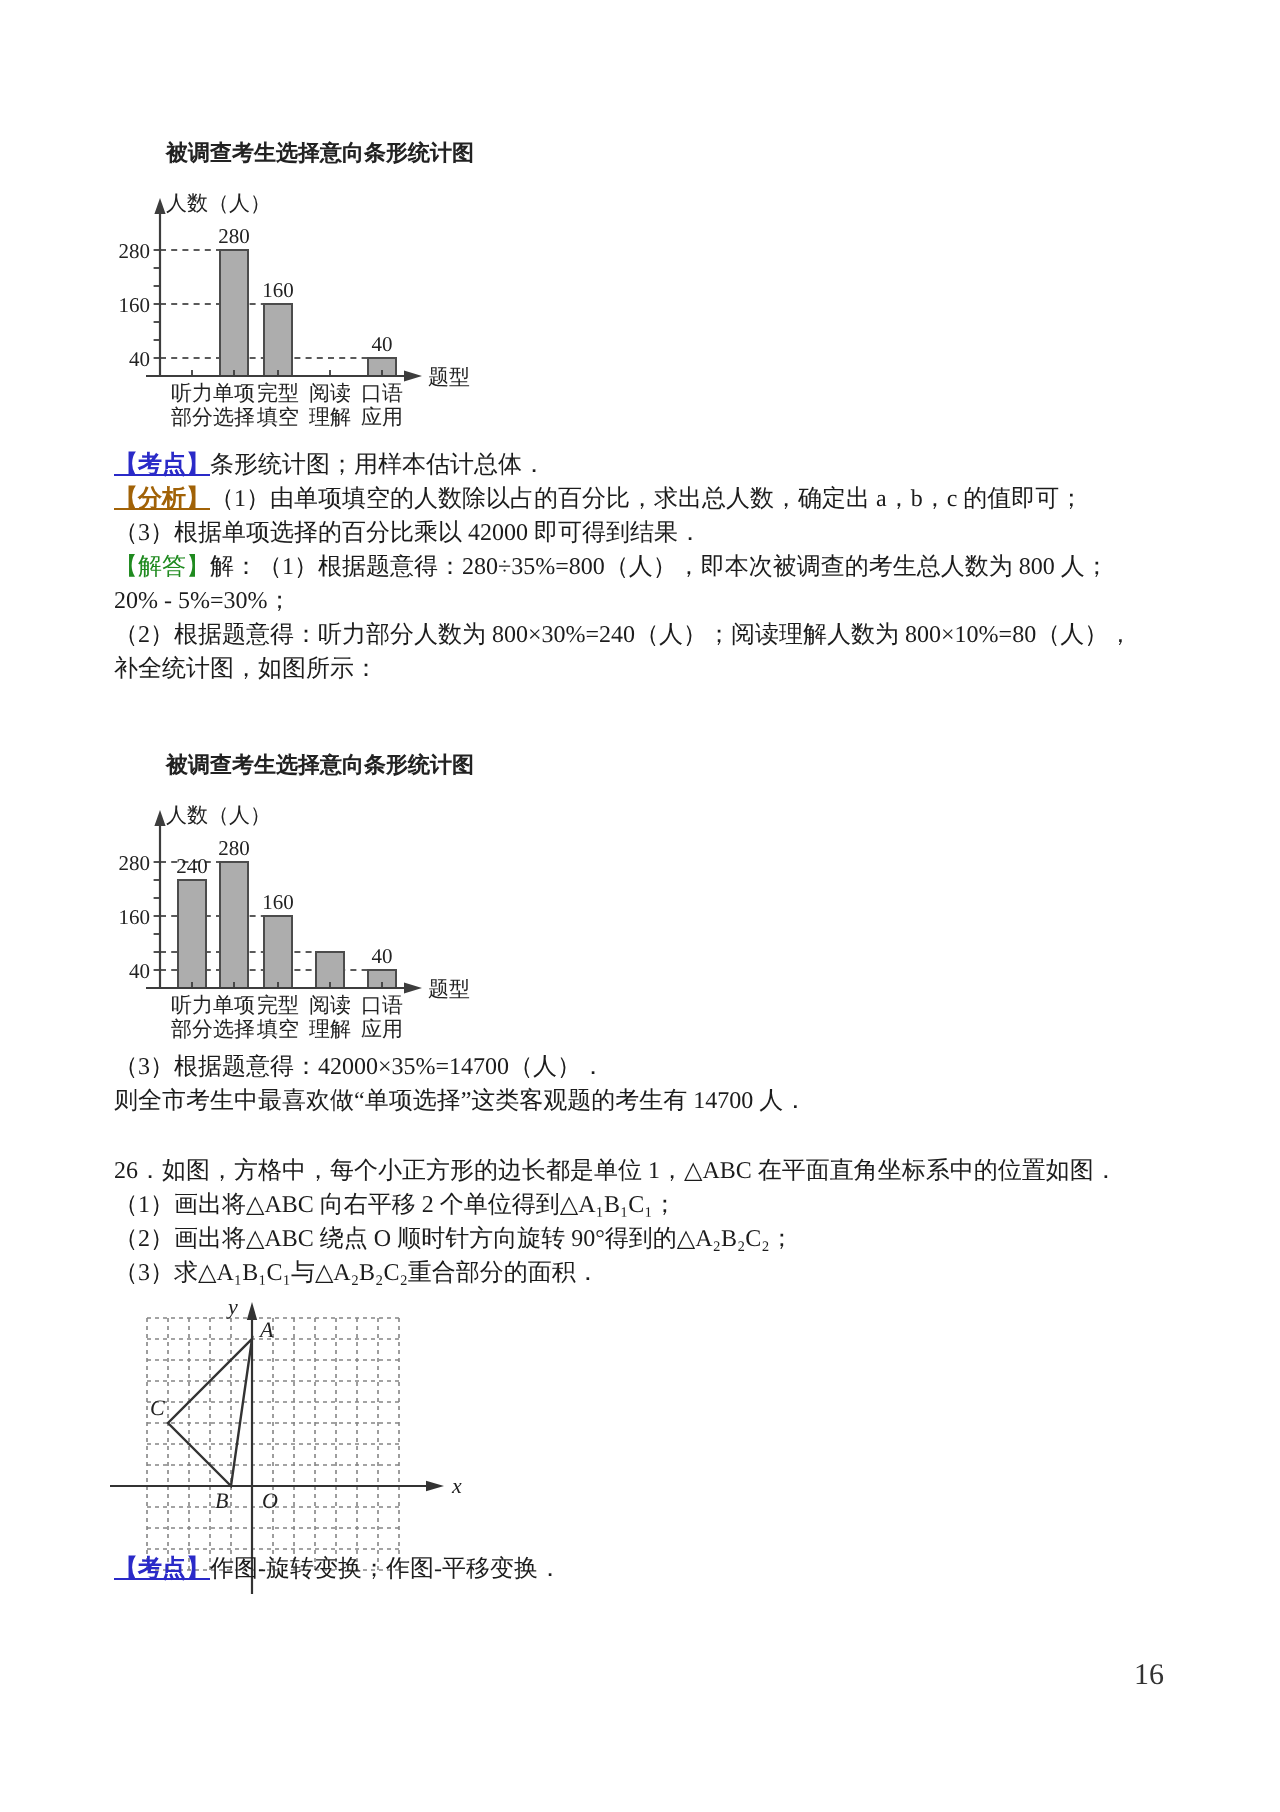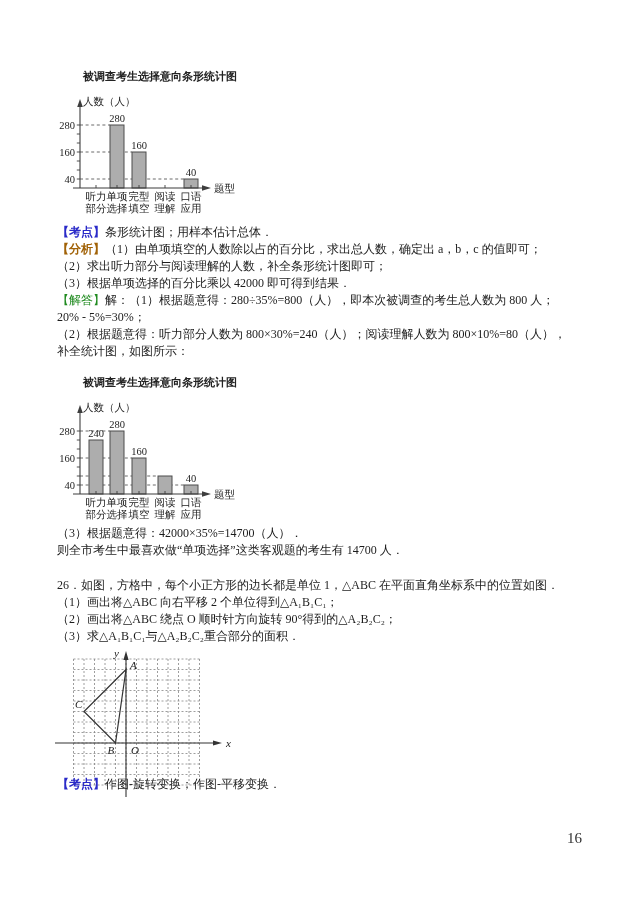--- a/index.html
+++ b/index.html
@@ -2,21 +2,21 @@
 <html><head>
 <meta charset="utf-8">
 <style>
   html,body{margin:0;padding:0;background:#ffffff;}
   .page{
     position:relative;width:640px;height:906px;background:#ffffff;overflow:hidden;
     font-family:"Liberation Serif","DejaVu Serif",serif;color:#1c1c1c;
   }
   .tblock{position:absolute;left:57px;font-size:12px;line-height:17px;white-space:nowrap;}
   .tline{height:17px;}
-  .tag-blue{font-weight:bold;}
+  .tag-blue{font-weight:bold;text-decoration:underline;}
   .tag-green{font-weight:normal;}
   .chartbox{position:absolute;}
   .diagrambox{position:absolute;}
   .pagenum{position:absolute;font-size:15px;color:#333;}
   .watermark{
     position:absolute;right:14px;top:866px;
     font-family:"Liberation Sans","DejaVu Sans",sans-serif;
     font-size:21px;font-weight:bold;color:#ffffff;letter-spacing:1px;
     text-shadow:1px 1px 0 #a0a0a0, 2px 2px 3px #787878, -1px -1px 0 #ececec;
     margin-top:40px;
@@ -67,21 +67,20 @@
         <text x="41" y="146" text-anchor="middle" font-size="10.5" fill="#222">部分</text>
         <text x="62" y="146" text-anchor="middle" font-size="10.5" fill="#222">选择</text>
         <text x="84" y="146" text-anchor="middle" font-size="10.5" fill="#222">填空</text>
         <text x="110" y="146" text-anchor="middle" font-size="10.5" fill="#222">理解</text>
         <text x="136" y="146" text-anchor="middle" font-size="10.5" fill="#222">应用</text>
       </svg></div>
 
   <div class="tblock" style="top:224px;">
     <div class="tline"><span class="tag-blue" style="color: rgb(42, 42, 200);">【考点】</span><span>条形统计图；用样本估计总体．</span></div>
     <div class="tline"><span class="tag-blue" style="color: #a16207;">【分析】</span><span>（1）由单项填空的人数除以占的百分比，求出总人数，确定出 a，b，c 的值即可；</span></div>
-    <div class="tline">（2）求出听力部分与阅读理解的人数，补全条形统计图即可；</div>
     <div class="tline">（3）根据单项选择的百分比乘以 42000 即可得到结果．</div>
     <div class="tline"><span class="tag-green" style="color: rgb(31, 138, 31);">【解答】</span><span>解：（1）根据题意得：280÷35%=800（人），即本次被调查的考生总人数为 800 人；</span></div>
     <div class="tline">20% - 5%=30%；</div>
     <div class="tline">（2）根据题意得：听力部分人数为 800×30%=240（人）；阅读理解人数为 800×10%=80（人），</div>
     <div class="tline">补全统计图，如图所示：</div>
   </div>
 
   <div id="chart2" class="chartbox" style="left:55px;top:372px;"><svg width="215" height="152" viewBox="0 0 215 152" xmlns="http://www.w3.org/2000/svg">
         <line x1="25" y1="59" x2="55" y2="59" stroke="#5a5a5a" stroke-width="0.9" stroke-dasharray="3,2.6"></line>
         <line x1="25" y1="86" x2="77" y2="86" stroke="#5a5a5a" stroke-width="0.9" stroke-dasharray="3,2.6"></line>

